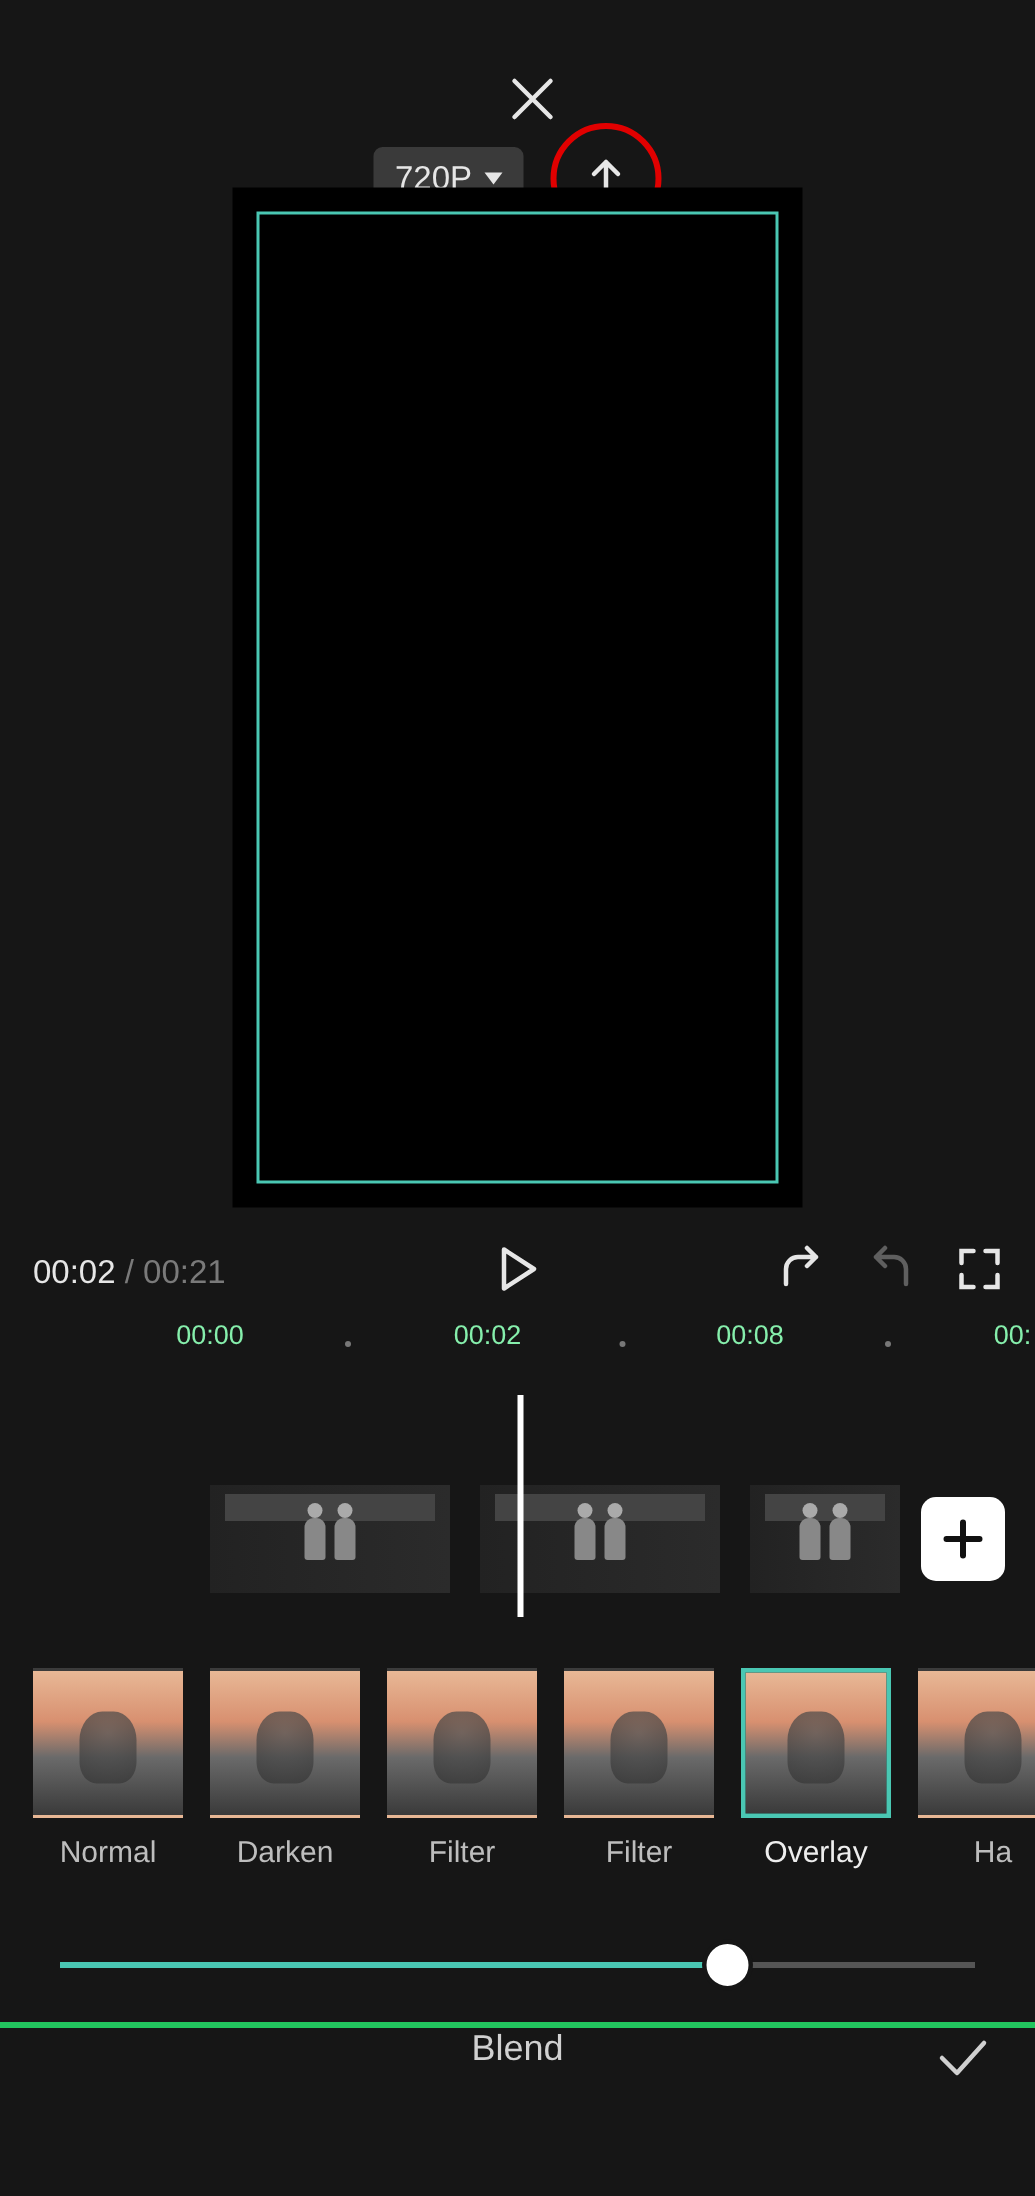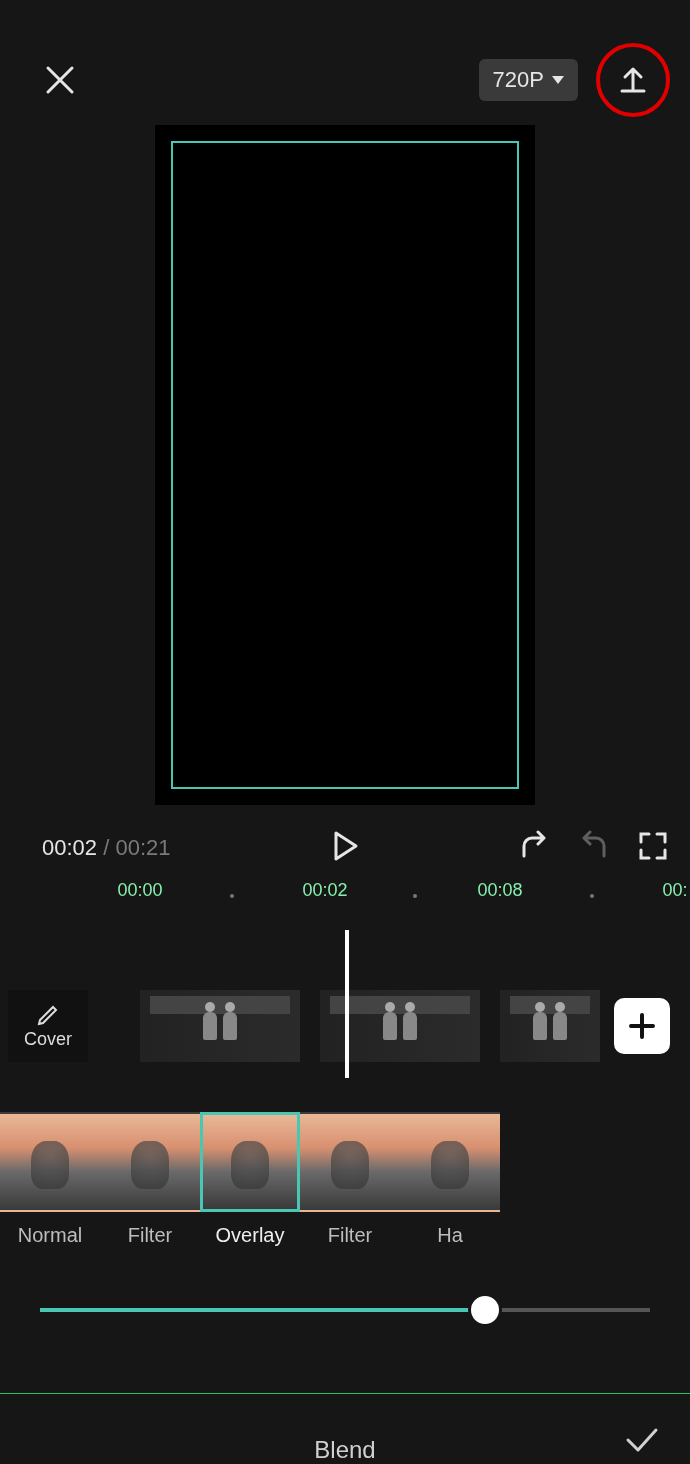--- a/index.html
+++ b/index.html
@@ -1,51 +1,51 @@
 <!DOCTYPE html>
 <html><head>
 <meta charset="utf-8">
 <style>
   * { box-sizing: border-box; margin: 0; padding: 0; }
   html, body { width: 690px; height: 1464px; background: #161616; color: #e6e6e6; font-family: -apple-system, Helvetica, Arial, sans-serif; overflow: hidden; }
-  .topbar { position: absolute; top: 50px; left: 0; right: 0; height: 60px; display: flex; align-items: center; justify-content: space-between; padding: 0 20px; }
+  .topbar { position: absolute; top: 50px; left: 0; right: 0; height: 60px; display: flex; align-items: center; justify-content: space-between; padding: 0 20px; flex-direction: column; }
   .close-x { width: 40px; height: 40px; display:flex; align-items:center; justify-content:center; margin-left:20px;}
   .top-right { display:flex; align-items:center; gap:18px; }
   .res-pill { background:#3a3a3a; color:#e6e6e6; padding:8px 14px; border-radius:6px; font-size:22px; display:flex; align-items:center; gap:8px; }
   .tri-down { width:0;height:0;border-left:6px solid transparent;border-right:6px solid transparent;border-top:8px solid #e6e6e6; }
   .export-circle { width:74px; height:74px; border:4px solid #e10000; border-radius:50%; display:flex; align-items:center; justify-content:center; }
   .preview-wrap { position:absolute; top:125px; left:155px; width:380px; height:680px; background:#000; }
   .preview-inner { position:absolute; inset:16px; border:2px solid #4ac7b3; background:#000; }
   .playbar { position:absolute; top:820px; left:0; right:0; height:56px; display:flex; align-items:center; padding:0 22px; }
-  .time { font-size:22px;margin-left:20px; }
+  .time { font-size:22px; }
   .time .cur { color:#e6e6e6; }
   .time .sep, .time .dur { color:#7a7a7a; }
   .play-btn { position:absolute; left:50%; transform:translateX(-50%); }
   .pb-right { position:absolute; right:22px; display:flex; align-items:center; gap:28px; }
   .ruler { position:absolute; top:880px; left:0; right:0; height:36px; color:#86efac; font-size:18px; }
   .ruler span { position:absolute; transform:translateX(-50%); }
   .ruler .dot { width:4px;height:4px;background:#777;border-radius:50%; top:14px; position:absolute; }
   .timeline { position:absolute; top:990px; left:0; right:0; height:90px; }
   .cover-btn { position:absolute; left:8px; top:0; width:80px; height:72px; background:#111; display:flex; flex-direction:column; align-items:center; justify-content:center; gap:2px; font-size:18px; color:#ddd; }
   .clip { position:absolute; top:0; height:72px; background:#2a2a2a; overflow:hidden; }
   .clip-inner { position:absolute; inset:0; background: linear-gradient(90deg,#222,#2b2b2b); }
   .playhead { position:absolute; left:345px; top:930px; width:4px; height:148px; background:#fff; }
   .add-btn { position:absolute; right:20px; top:0; width:56px; height:56px; background:#fff; border-radius:10px; display:flex; align-items:center; justify-content:center; }
-  .blend-row { position:absolute; top:1112px; left:0; right:0; height:150px; display:flex; overflow:hidden; }
+  .blend-row { position:absolute; top:1112px; left:0; right:0; height:150px; display:flex; gap:18px; padding-left:22px; overflow:hidden; }
   .blend-item { display:flex; flex-direction:column; align-items:center; gap:12px; }
   .thumb { width:100px; height:100px; background:linear-gradient(180deg,#e8b896 0%, #d89070 35%, #6a6a6a 60%, #3a3a3a 100%); border:2px solid transparent; position:relative; }
   .thumb.sel { border:3px solid #4ac7b3; }
   .thumb::after{ content:""; position:absolute; left:30%; top:28%; width:38px; height:48px; background:radial-gradient(circle at 50% 30%, #555, #333); border-radius:40% 40% 30% 30%; opacity:.7;}
   .blend-item.sel .lbl { color:#eee; }
   .lbl { font-size:20px; color:#bdbdbd; }
   .slider-wrap { position:absolute; top:1290px; left:40px; right:40px; height:40px; }
   .track { position:absolute; top:18px; left:0; right:0; height:4px; background:#555; }
   .track-fill { position:absolute; top:18px; left:0; height:4px; background:#4ac7b3; }
   .knob { position:absolute; top:6px; width:28px; height:28px; border-radius:50%; background:#fff; border:4px solid #fff; box-shadow:0 0 0 3px #161616; transform:translateX(-50%); }
-  .bottom-bar { position:absolute; bottom:0; left:0; right:0; height:71px; border-top:1px solid #22c55e; display:flex; align-items:flex-end; justify-content:center; background:#161616;}
+  .bottom-bar { position:absolute; bottom:0; left:0; right:0; height:116px; border-top:4px solid #22c55e; display:flex; align-items:flex-start; justify-content:center; background:#161616;}
   .bottom-label { font-size:24px; color:#d0d0d0; }
   .confirm { position:absolute; right:28px; }
   
   .figs { position:absolute; inset:0; display:flex; align-items:center; justify-content:center; gap:6px;}
   .fig { width:14px; height:28px; background:#888; border-radius:6px 6px 2px 2px; position:relative;}
   .fig::before{content:"";position:absolute;top:-10px;left:2px;width:10px;height:10px;border-radius:50%;background:#aaa;}
   .board{ position:absolute; top:6px; left:10px; right:10px; height:18px; background:#444;}
 </style>
 </head>
 <body>
@@ -105,26 +105,20 @@
   <span style="left:140px">00:00</span>
   <span class="dot" style="left:232px"></span>
   <span style="left:325px">00:02</span>
   <span class="dot" style="left:415px"></span>
   <span style="left:500px">00:08</span>
   <span class="dot" style="left:592px"></span>
   <span style="left:675px">00:</span>
 </div>
 
 <div class="timeline">
-  <div class="cover-btn">
-    <svg width="24" height="24" viewBox="0 0 24 24">
-        <path d="M3 21 L7 20 L20 7 L17 4 L4 17 Z" fill="none" stroke="#ddd" stroke-width="2"></path>
-      </svg>
-    <span>Cover</span>
-  </div>
   <div class="clip" style="left:140px; width:160px">
       <div class="clip-inner">
         <div class="board"></div>
         <div class="figs">
           <div class="fig"></div>
           <div class="fig"></div>
         </div>
       </div>
     </div>
   <div class="clip" style="left:320px; width:160px">
@@ -154,29 +148,33 @@
 
 <div class="playhead"></div>
 
 <div class="blend-row" id="blend-row">
     <div class="blend-item">
       <div class="thumb"></div>
       <div class="lbl">Normal</div>
     </div>
     <div class="blend-item">
       <div class="thumb"></div>
+      <div class="lbl">Darken</div>
+    </div>
+    <div class="blend-item">
+      <div class="thumb"></div>
+      <div class="lbl">Filter</div>
+    </div>
+    <div class="blend-item">
+      <div class="thumb"></div>
       <div class="lbl">Filter</div>
     </div>
     <div class="blend-item sel">
       <div class="thumb sel"></div>
       <div class="lbl">Overlay</div>
-    </div>
-    <div class="blend-item">
-      <div class="thumb"></div>
-      <div class="lbl">Filter</div>
     </div>
     <div class="blend-item">
       <div class="thumb"></div>
       <div class="lbl">Ha</div>
     </div>
   </div>
 
 <div class="slider-wrap">
   <div class="track"></div>
   <div class="track-fill" id="track-fill" style="width: 73%;"></div>

